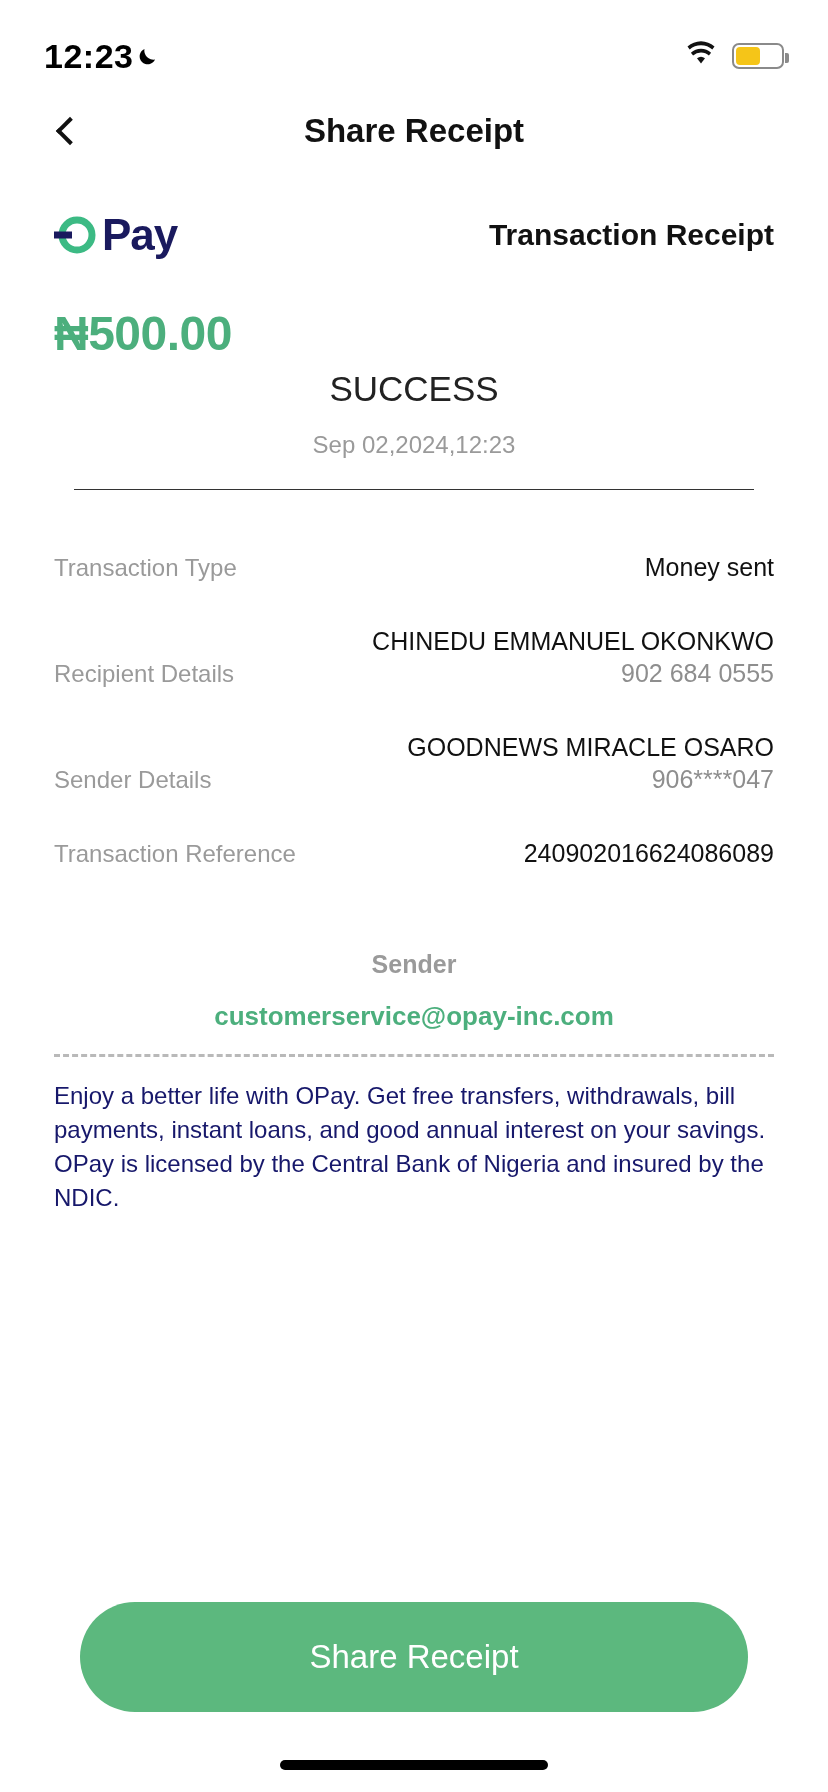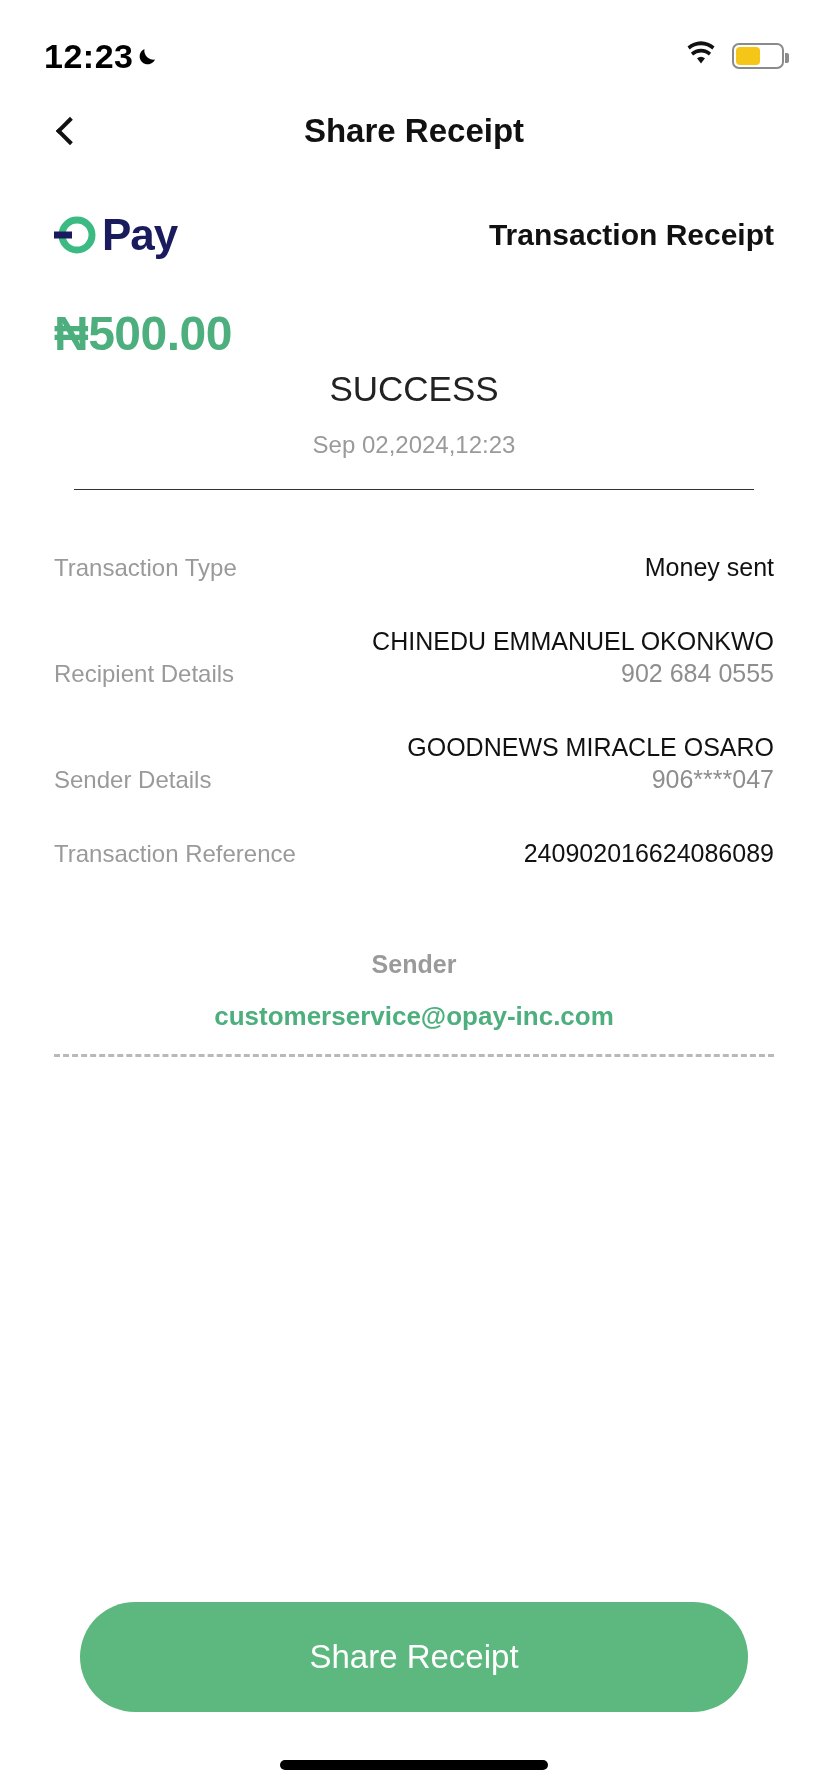--- a/index.html
+++ b/index.html
@@ -350,20 +350,21 @@
 
     </div>
 
     <div class="support">
       <div class="support-label">Sender</div>
       <div class="support-email">customerservice@opay-inc.com</div>
     </div>
 
     <div class="dashed"></div>
 
+    <div class="blurb">Enjoy a better life with OPay. Get free transfers, withdrawals, bill payments, instant loans, and good annual interest on your savings. OPay is licensed by the Central Bank of Nigeria and insured by the NDIC.</div>
 
   </div>
 
   <button class="cta">Share Receipt</button>
 
   <div class="home-indicator"></div>
 
 </div>
 
 </body></html>

